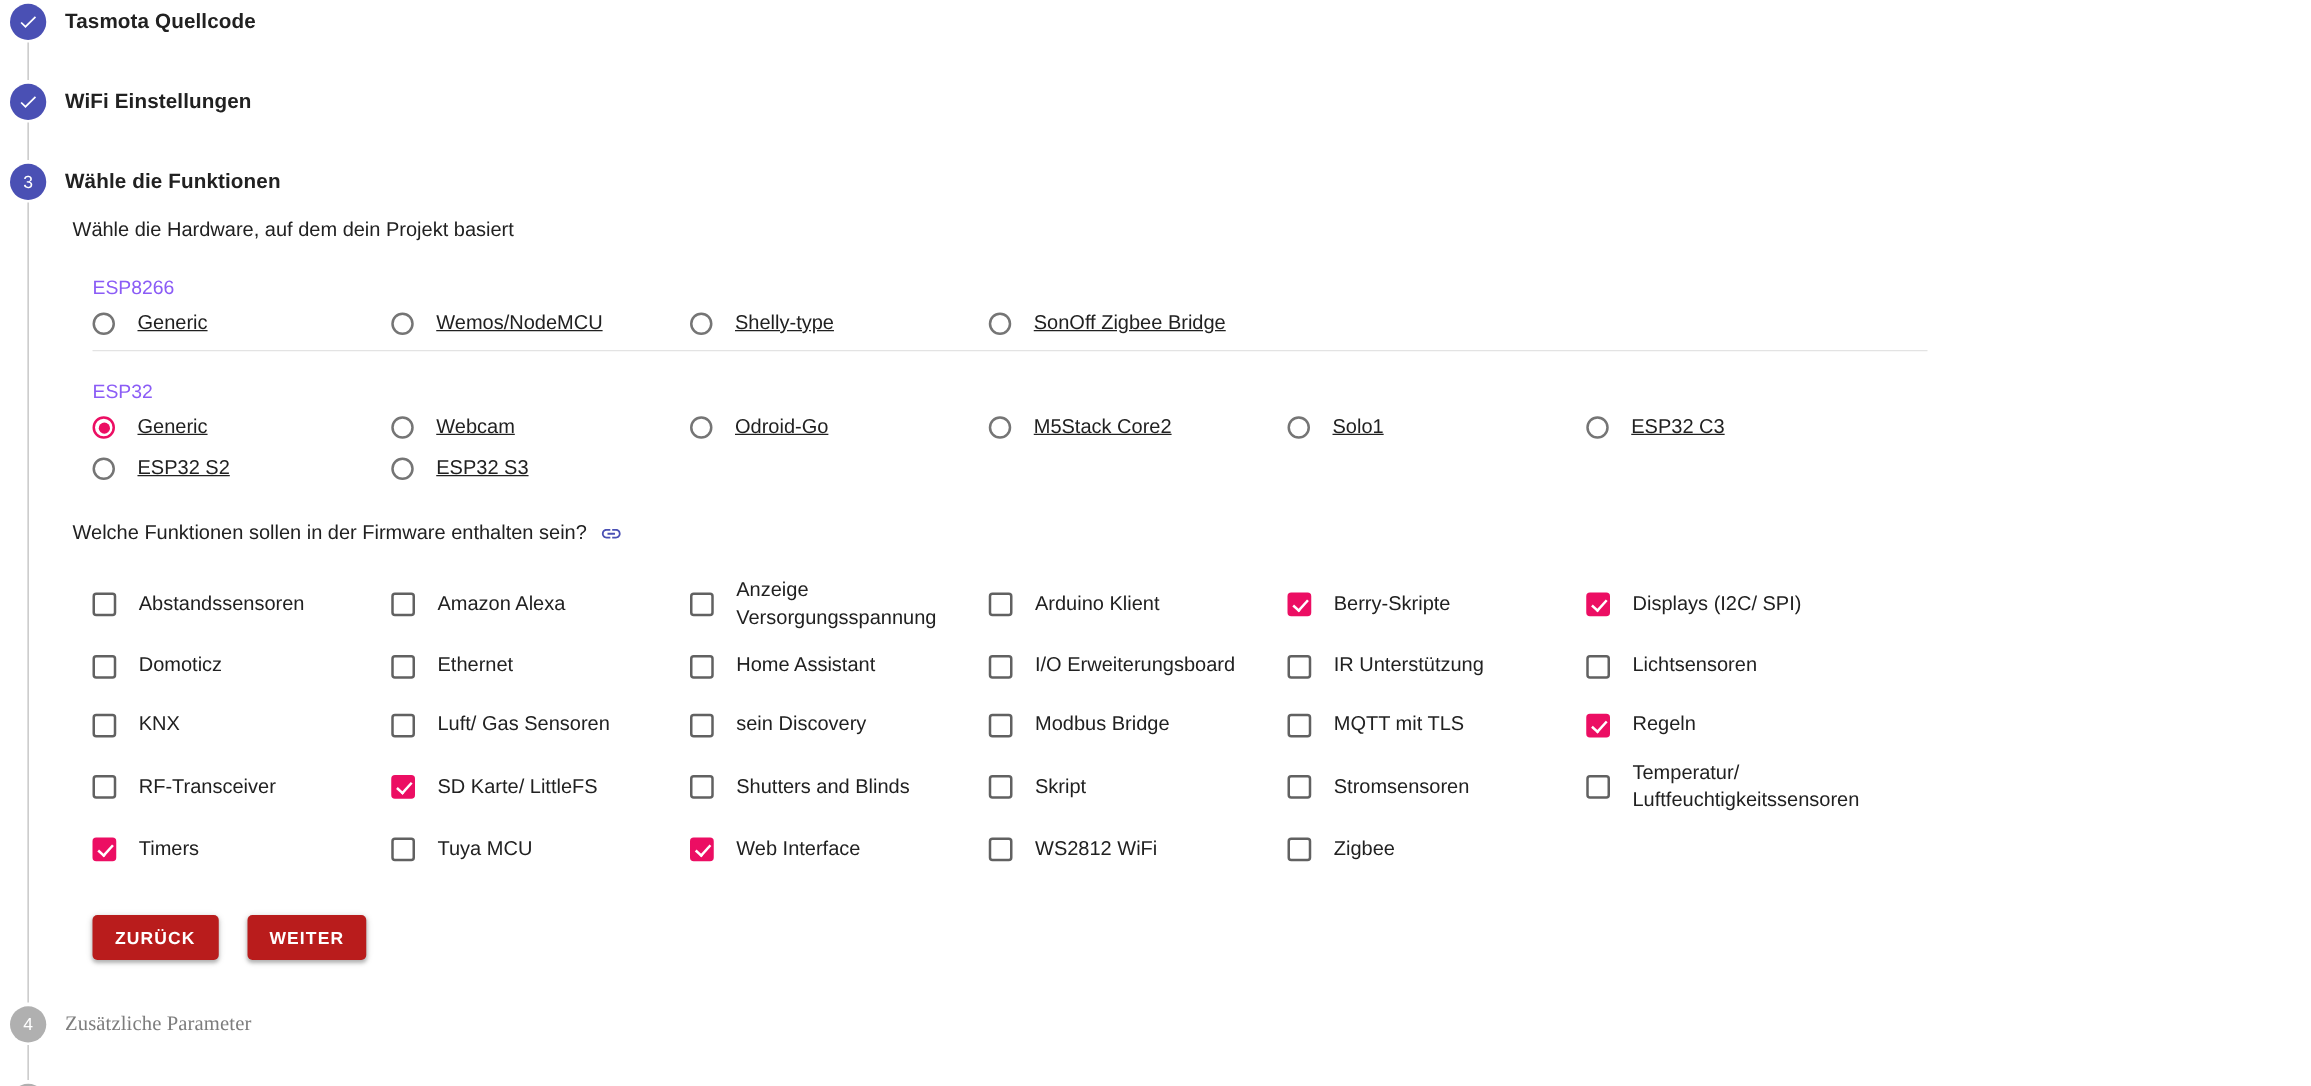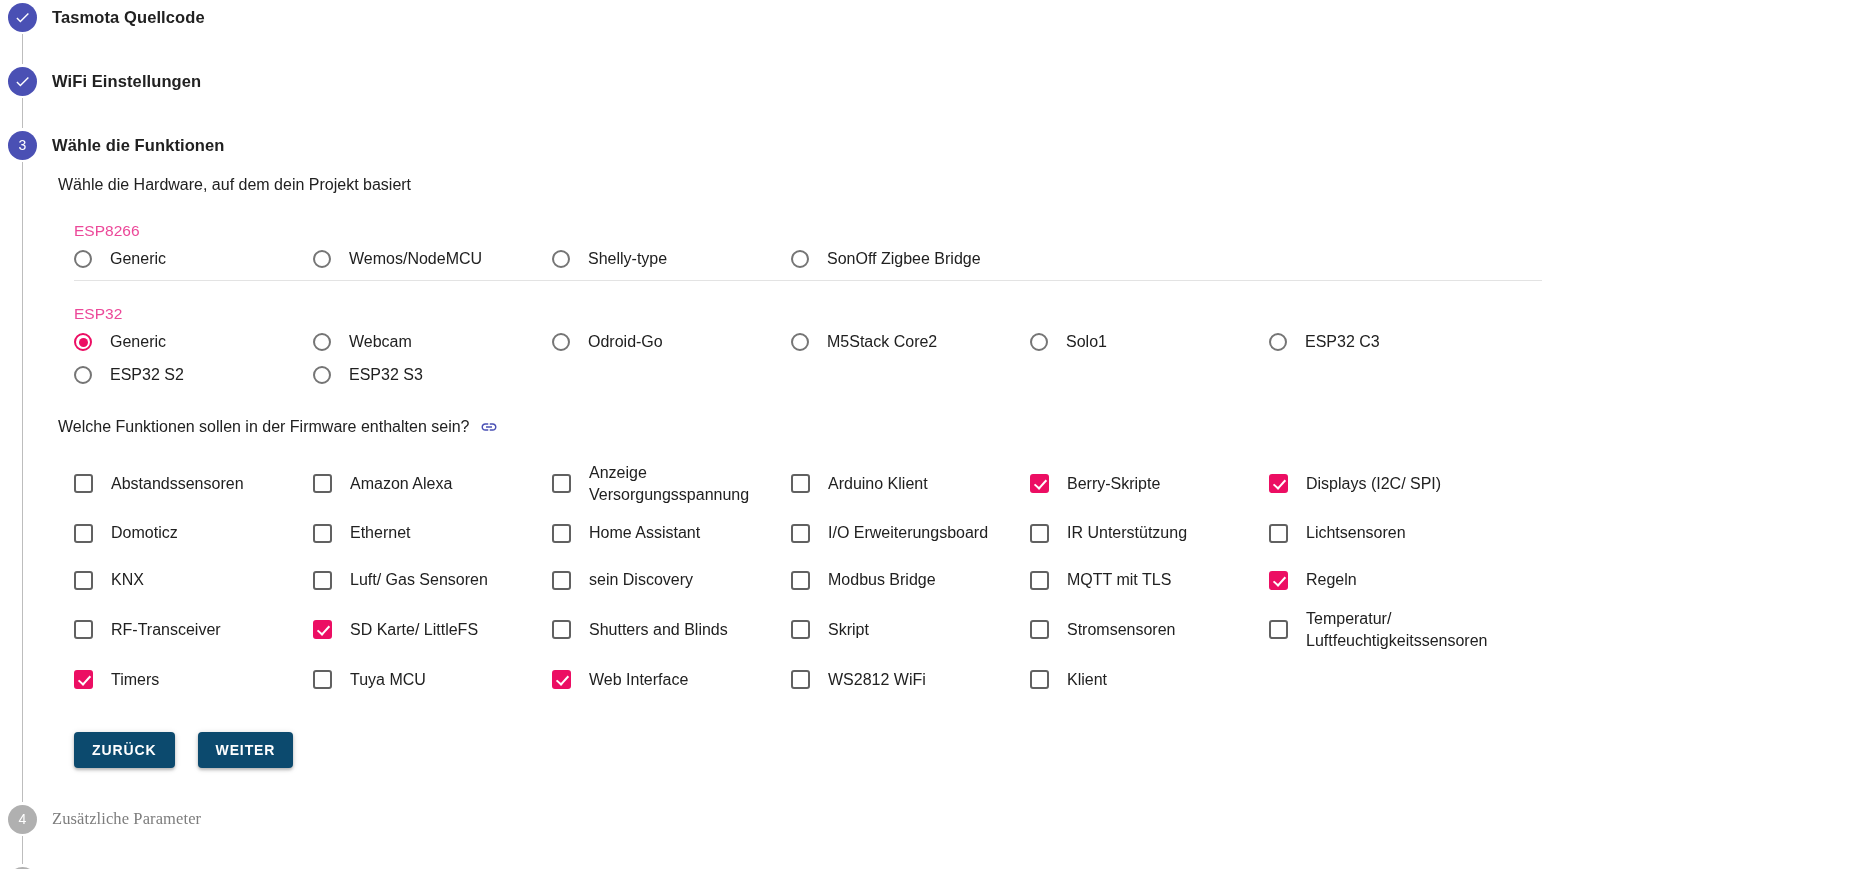--- a/index.html
+++ b/index.html
@@ -23,26 +23,26 @@
   .step-label{margin-left:15px;font-size:16.5px;font-weight:bold;color:#212121;letter-spacing:.1px;}
   .step-label.muted{color:#7d7d7d;font-weight:normal;font-family:Liberation Serif, serif;}
   
   .connector{width:1px;background:#bdbdbd;margin-left:22px;}
   .conn-short{height:30px;}
   .conn-mid{height:28px;}
   
   .step-body{margin-left:22px;border-left:1px solid #bdbdbd;padding:4px 0 0 31px;}
   .intro{font-size:16px;color:#212121;padding:10px 16px 4px 4px;}
   .group{padding-left:20px;}
-  .group-title{font-size:15.5px;color:#ec4899;margin:24px 0 10px 0;}
+  .group-title{font-size:15.5px;color:#8b5cf6;margin:24px 0 10px 0;}
   .divider{height:1px;background:#e3e3e3;width:1468px;margin:12px 0 0 0;}
   
   .radio-grid{display:grid;grid-template-columns:repeat(6,239px);row-gap:15px;align-items:center;}
   .radio-grid.cols4{grid-template-columns:repeat(6,239px);}
-  .opt{display:flex;align-items:flex-end;cursor:pointer;}
+  .opt{display:flex;align-items:flex-end;cursor:pointer;text-decoration:underline;}
   .radio{
     width:18px;height:18px;border-radius:50%;border:2px solid #757575;
     flex:0 0 18px;box-sizing:border-box;position:relative;margin-right:18px;
   }
   .radio.checked{border-color:#ec0e63;}
   .radio.checked:after{
     content:"";position:absolute;left:50%;top:50%;width:9px;height:9px;
     margin:-4.5px 0 0 -4.5px;border-radius:50%;background:#ec0e63;
   }
   .opt-label{font-size:16px;color:#212121;white-space:nowrap;}
@@ -58,21 +58,21 @@
   }
   .cbox.checked{background:#ec0e63;border-color:#ec0e63;}
   .cbox.checked:after{
     content:"";position:absolute;left:4.5px;top:1px;width:5px;height:10px;
     border:solid #fff;border-width:0 2.2px 2.2px 0;transform:rotate(42deg);
   }
   .cb-label{font-size:16px;color:#212121;line-height:1.35;max-width:196px;}
   
   .btn-row{display:flex;gap:23px;padding-left:20px;margin-top:34px;}
   .btn{
-    background:#0c4a6e;color:#fff;border:none;border-radius:4px;
+    background:#b91c1c;color:#fff;border:none;border-radius:4px;
     font-family:"Liberation Sans",sans-serif;font-size:14px;font-weight:bold;
     letter-spacing:.9px;padding:0 18px;height:36px;min-width:88px;cursor:pointer;
     box-shadow:0 2px 3px rgba(0,0,0,.22),0 1px 6px rgba(0,0,0,.14);
   }
   .tail-spacer{height:34px;}
   .bottom-cut{overflow:hidden;height:19px;}
 </style>
 </head>
 <body>
 
@@ -290,21 +290,21 @@
       <label class="cb-opt">
           <span class="cbox checked"></span>
           <span class="cb-label">Web Interface</span>
         </label>
       <label class="cb-opt">
           <span class="cbox"></span>
           <span class="cb-label">WS2812 WiFi</span>
         </label>
       <label class="cb-opt">
           <span class="cbox"></span>
-          <span class="cb-label">Klient</span>
+          <span class="cb-label">Zigbee</span>
         </label>
 
     </div>
 
     <div class="btn-row">
       <button class="btn">ZURÜCK</button>
       <button class="btn">WEITER</button>
     </div>
 
     <div class="tail-spacer"></div>

